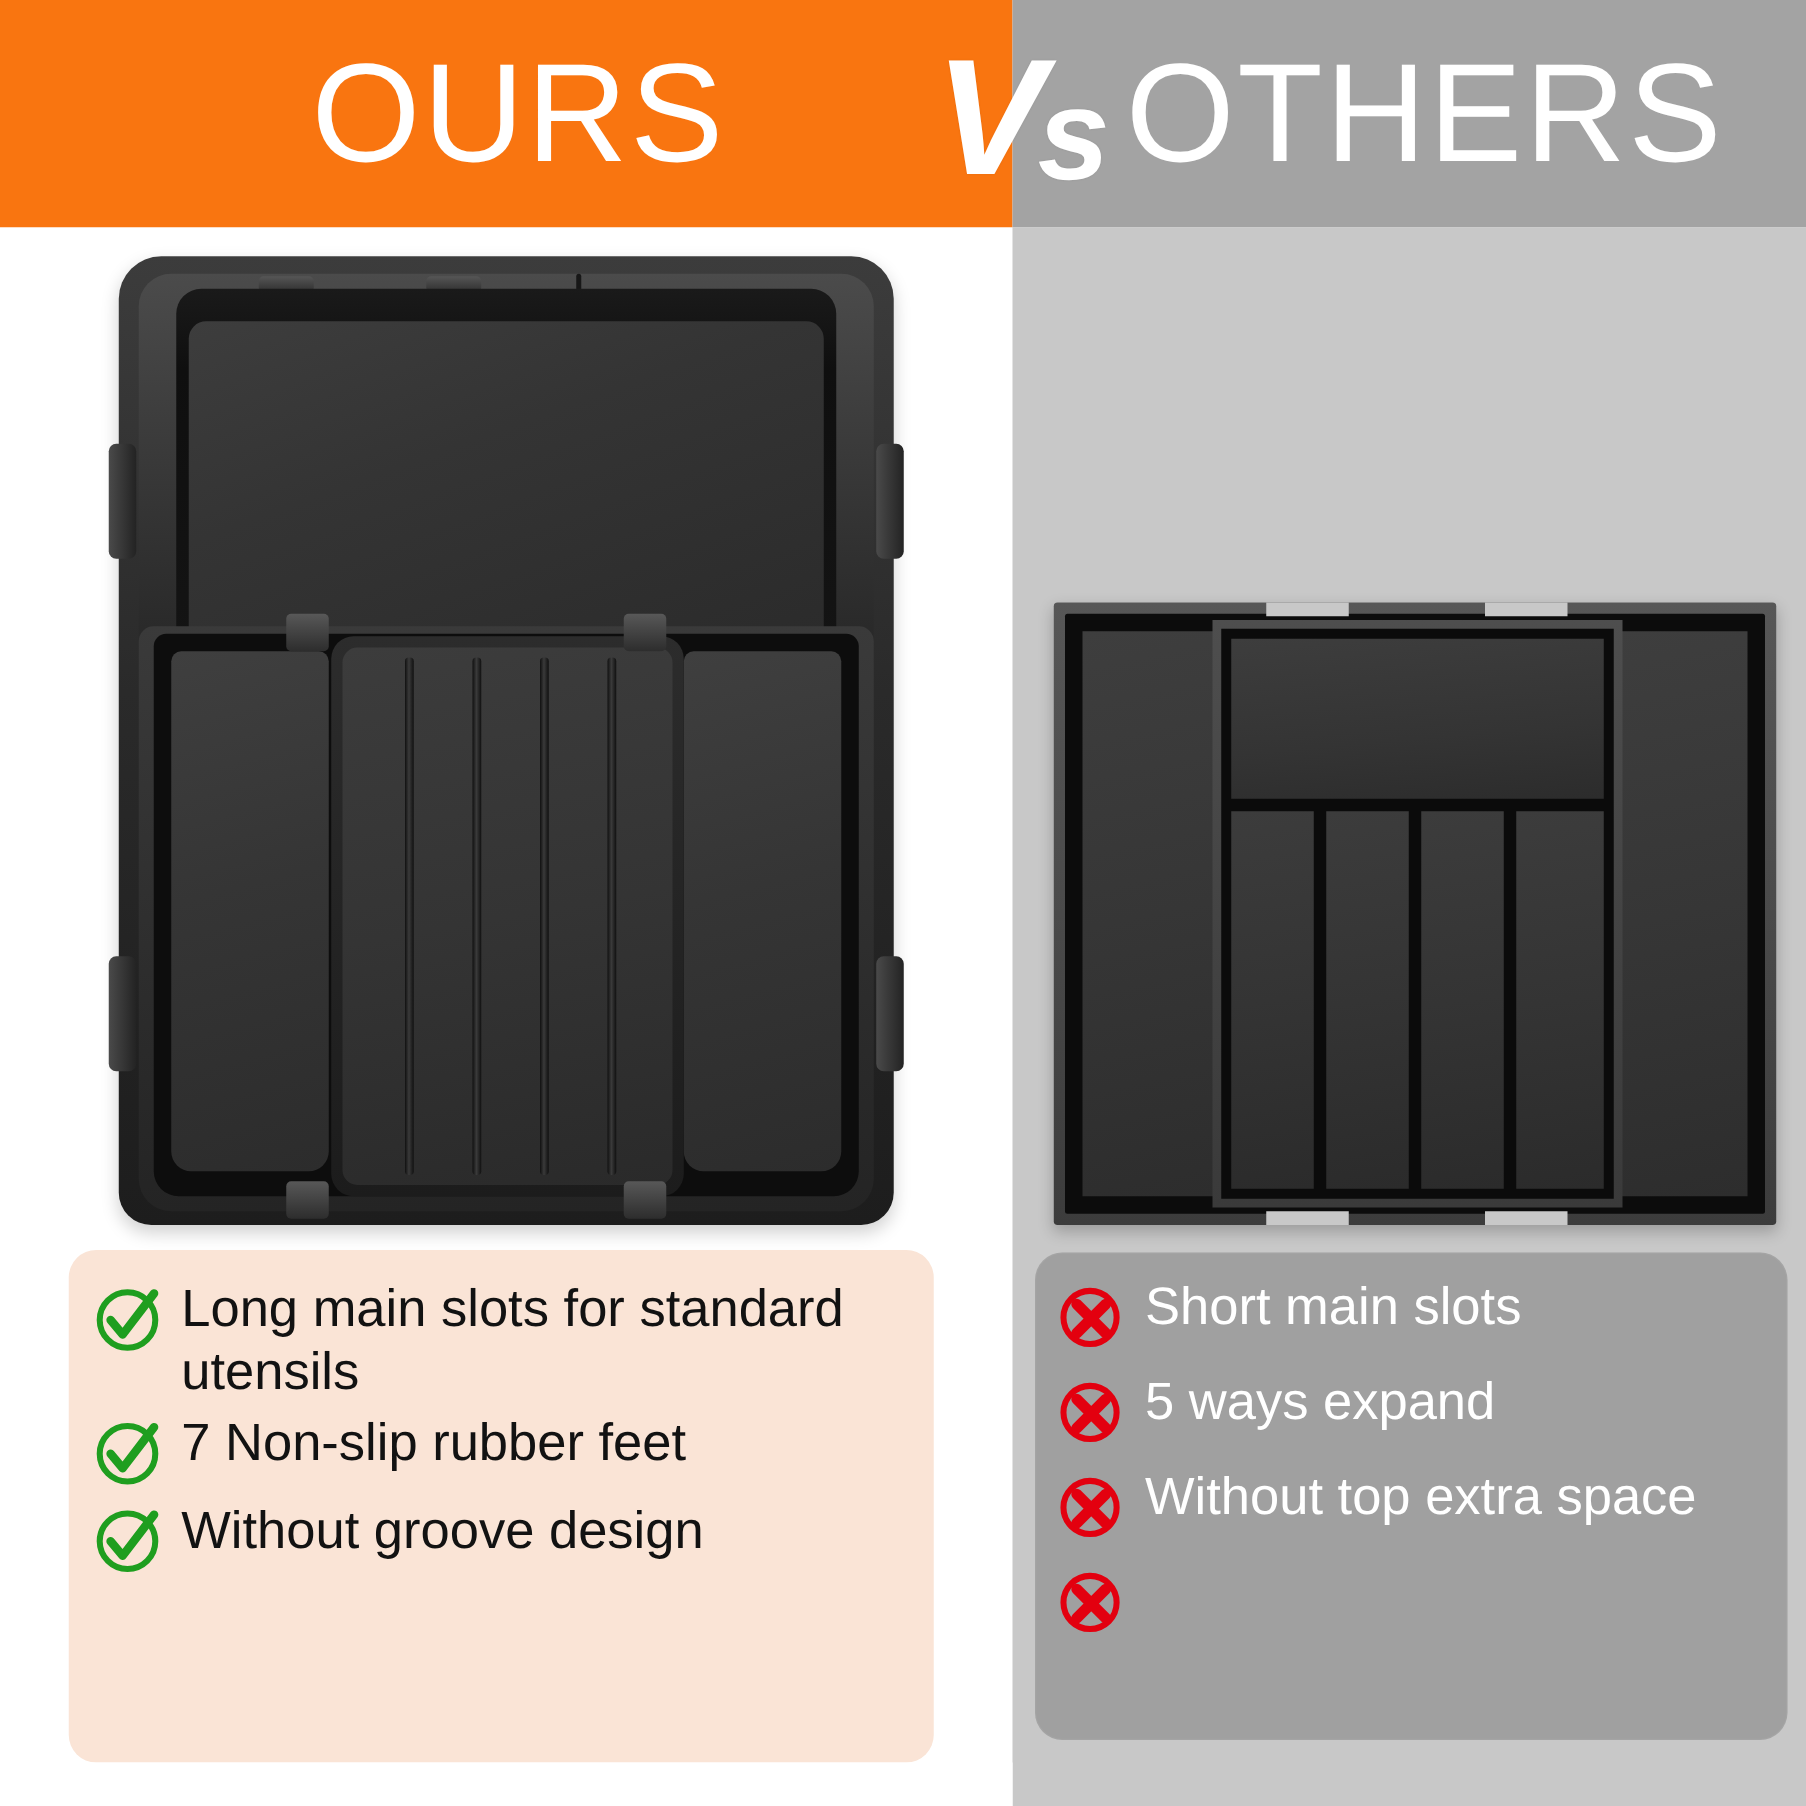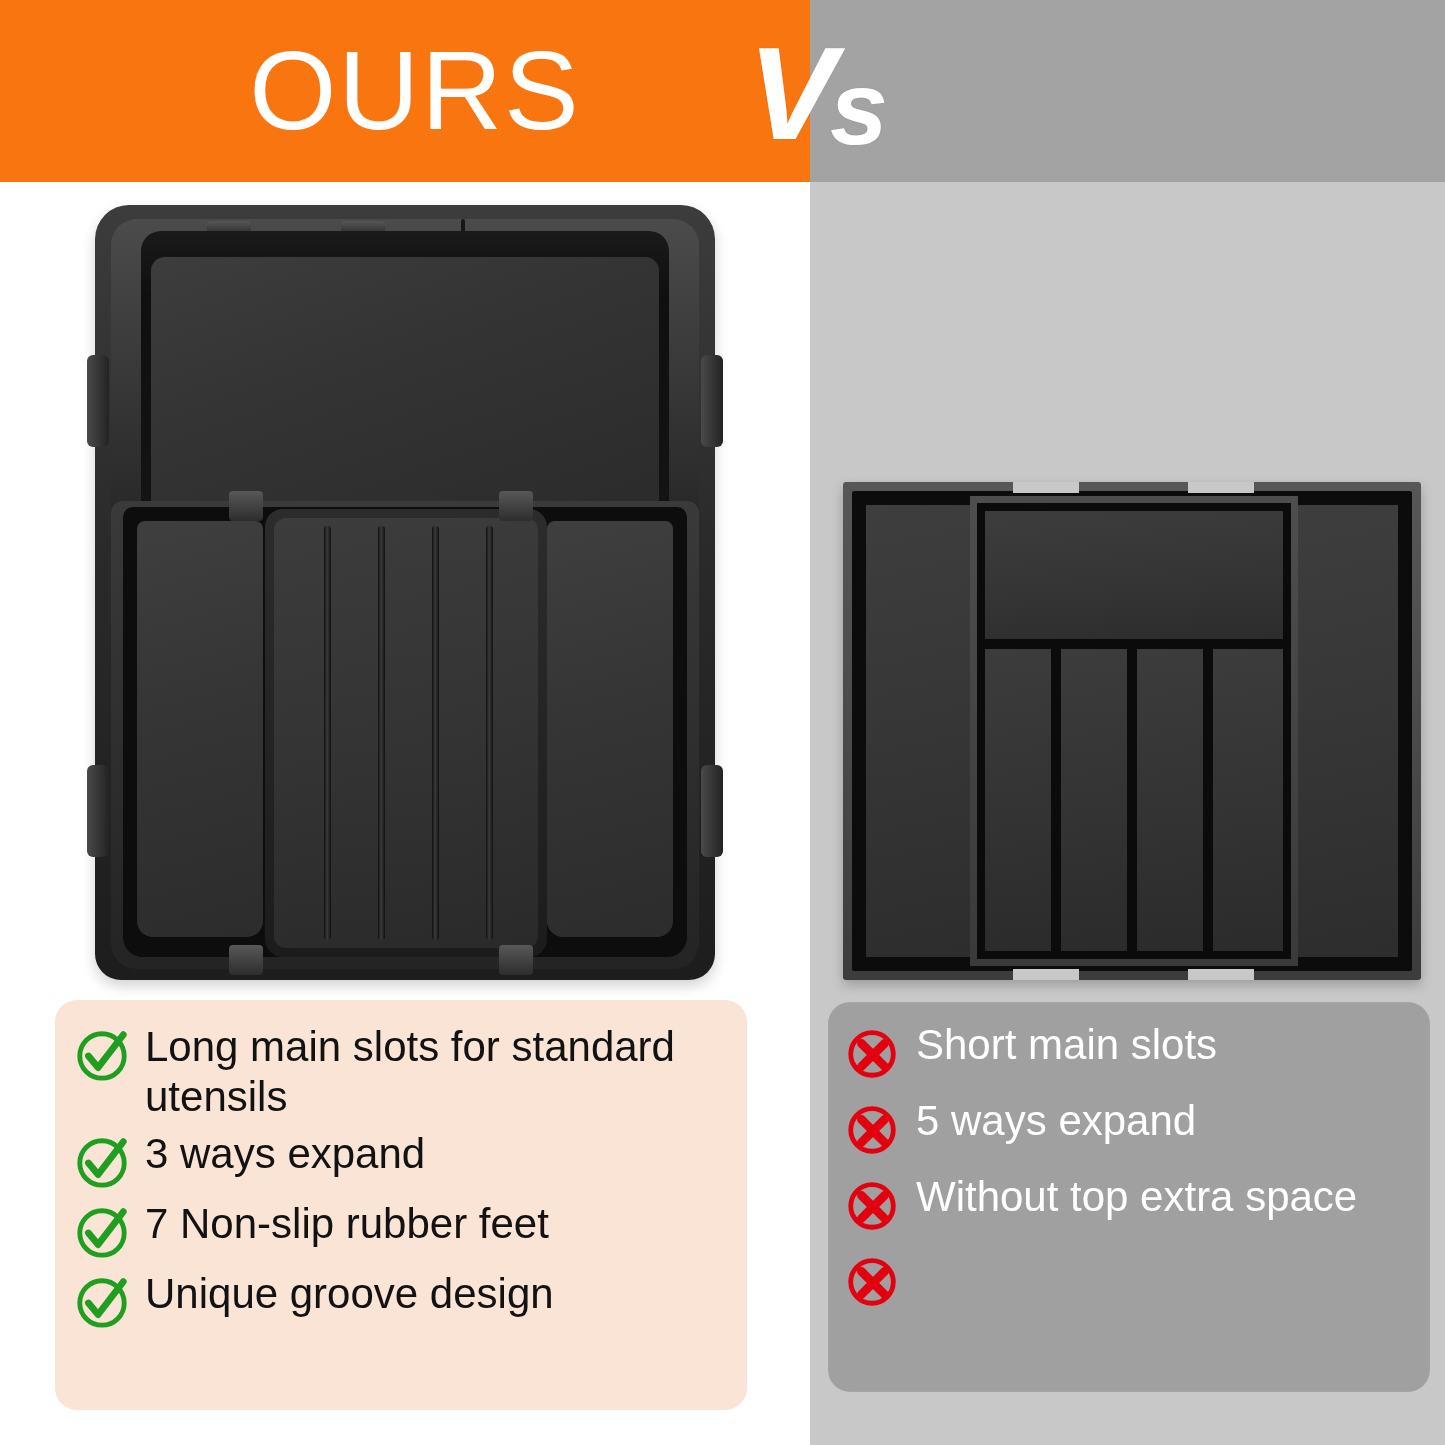--- a/index.html
+++ b/index.html
@@ -244,20 +244,21 @@
 <div class="stage">
 
   <div class="header">
     <div class="hdr-half hdr-left"></div>
     <div class="hdr-half hdr-right"></div>
     <div class="hdr-label hdr-ours">OURS</div>
     <div class="hdr-vs">
       <span class="vs-v">V</span>
         <span class="vs-s">s</span>
     </div>
+    <div class="hdr-label hdr-others">OTHERS</div>
   </div>
 
   <div class="panel panel-left"></div>
   <div class="panel panel-right"></div>
 
   <div class="prod-ours">
     <div class="o-shell"></div>
 
     <div class="o-tab tl"></div>
     <div class="o-tab tr"></div>
@@ -323,48 +324,39 @@
     <div class="feat">
       <span class="ico">
         <svg viewBox="0 0 60 60">
           <circle cx="30" cy="31" r="23" fill="none" stroke="#1f9e1f" stroke-width="5"></circle>
           <path d="M16 31 L26 43 L52 9" fill="none" stroke="#1f9e1f" stroke-width="7" stroke-linecap="round" stroke-linejoin="round"></path>
         </svg>
       </span>
       <span class="feat-text">Long main slots for standard utensils</span>
     </div>
 
+
     <div class="feat">
       <span class="ico">
         <svg viewBox="0 0 60 60">
           <circle cx="30" cy="31" r="23" fill="none" stroke="#1f9e1f" stroke-width="5"></circle>
           <path d="M16 31 L26 43 L52 9" fill="none" stroke="#1f9e1f" stroke-width="7" stroke-linecap="round" stroke-linejoin="round"></path>
         </svg>
       </span>
-      <span class="feat-text">3 ways expand</span>
+      <span class="feat-text">7 Non-slip rubber feet</span>
     </div>
 
     <div class="feat">
       <span class="ico">
         <svg viewBox="0 0 60 60">
           <circle cx="30" cy="31" r="23" fill="none" stroke="#1f9e1f" stroke-width="5"></circle>
           <path d="M16 31 L26 43 L52 9" fill="none" stroke="#1f9e1f" stroke-width="7" stroke-linecap="round" stroke-linejoin="round"></path>
         </svg>
       </span>
-      <span class="feat-text">7 Non-slip rubber feet</span>
-    </div>
-
-    <div class="feat">
-      <span class="ico">
-        <svg viewBox="0 0 60 60">
-          <circle cx="30" cy="31" r="23" fill="none" stroke="#1f9e1f" stroke-width="5"></circle>
-          <path d="M16 31 L26 43 L52 9" fill="none" stroke="#1f9e1f" stroke-width="7" stroke-linecap="round" stroke-linejoin="round"></path>
-        </svg>
-      </span>
-      <span class="feat-text">Unique groove design</span>
+      <span class="feat-text">Without groove design</span>
     </div>
   </div>
 
   <div class="card card-others">
 
     <div class="feat">
       <span class="ico">
         <svg viewBox="0 0 60 60">
           <circle cx="29" cy="31" r="22" fill="none" stroke="#e3000f" stroke-width="5"></circle>
           <path d="M18 20 L42 44 M42 20 L18 44" fill="none" stroke="#e3000f" stroke-width="9" stroke-linecap="round"></path>

